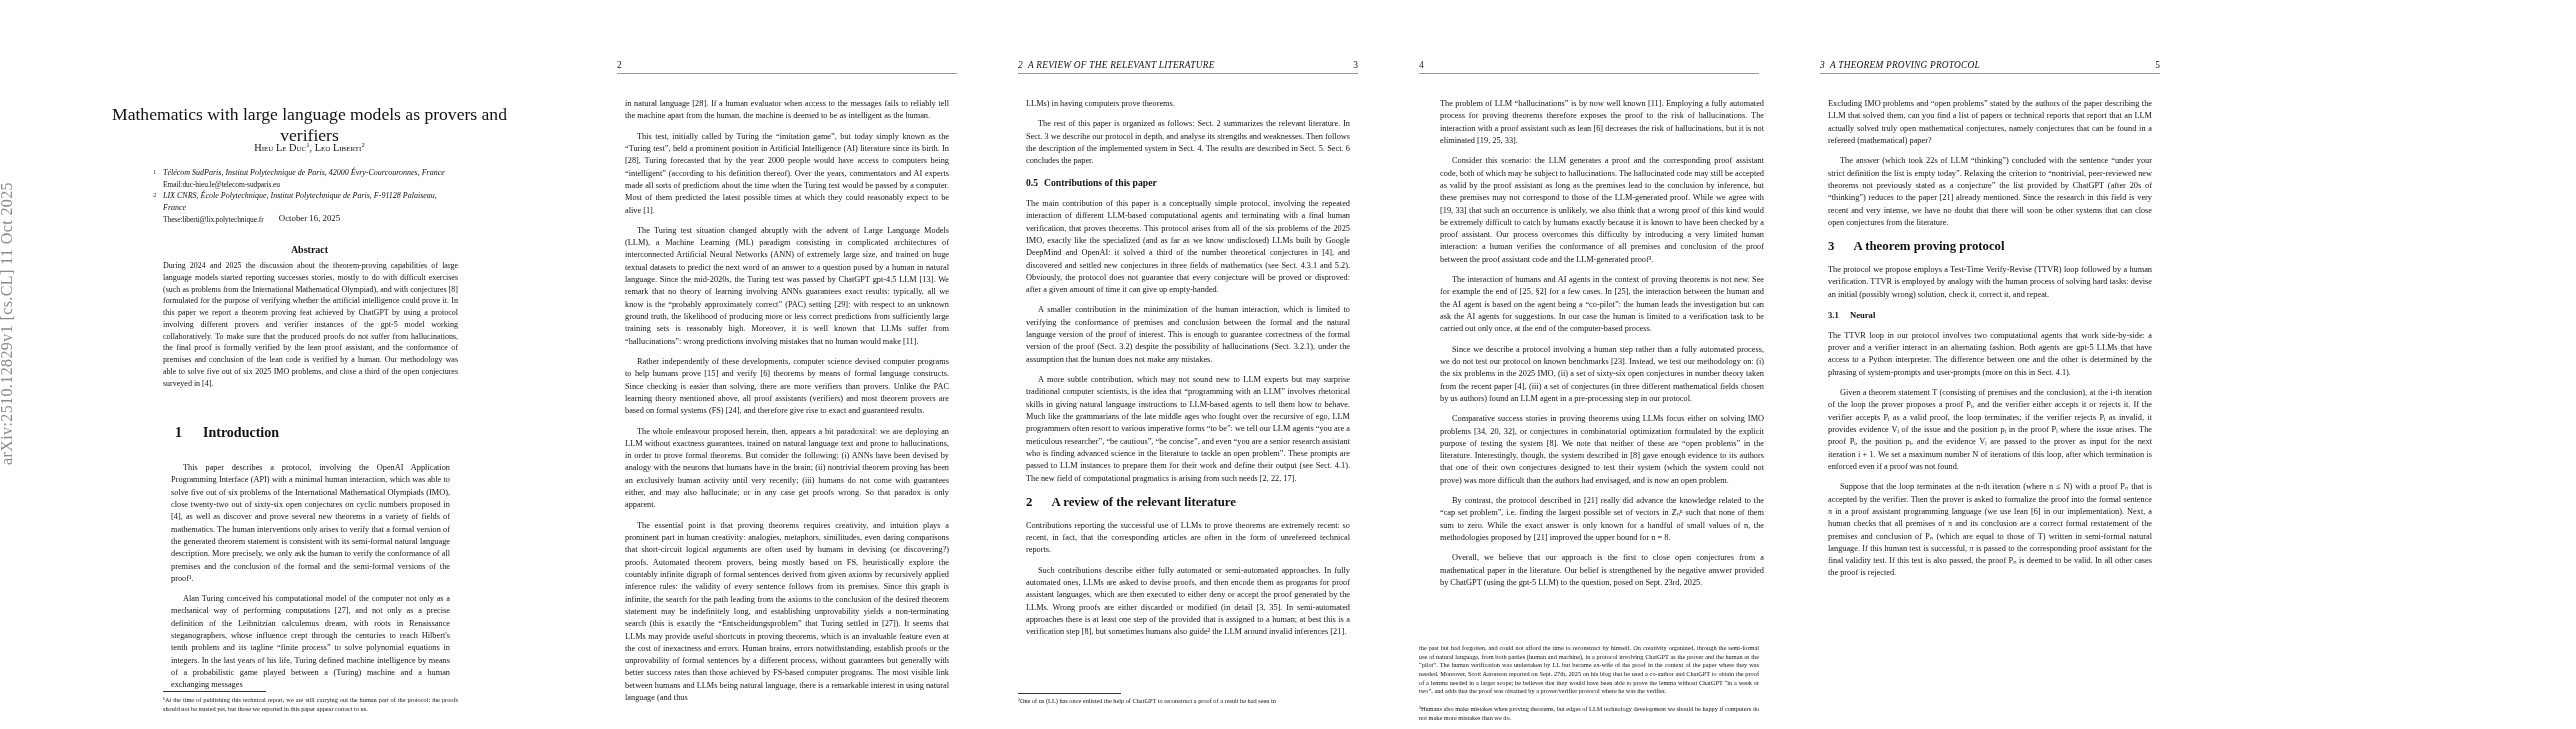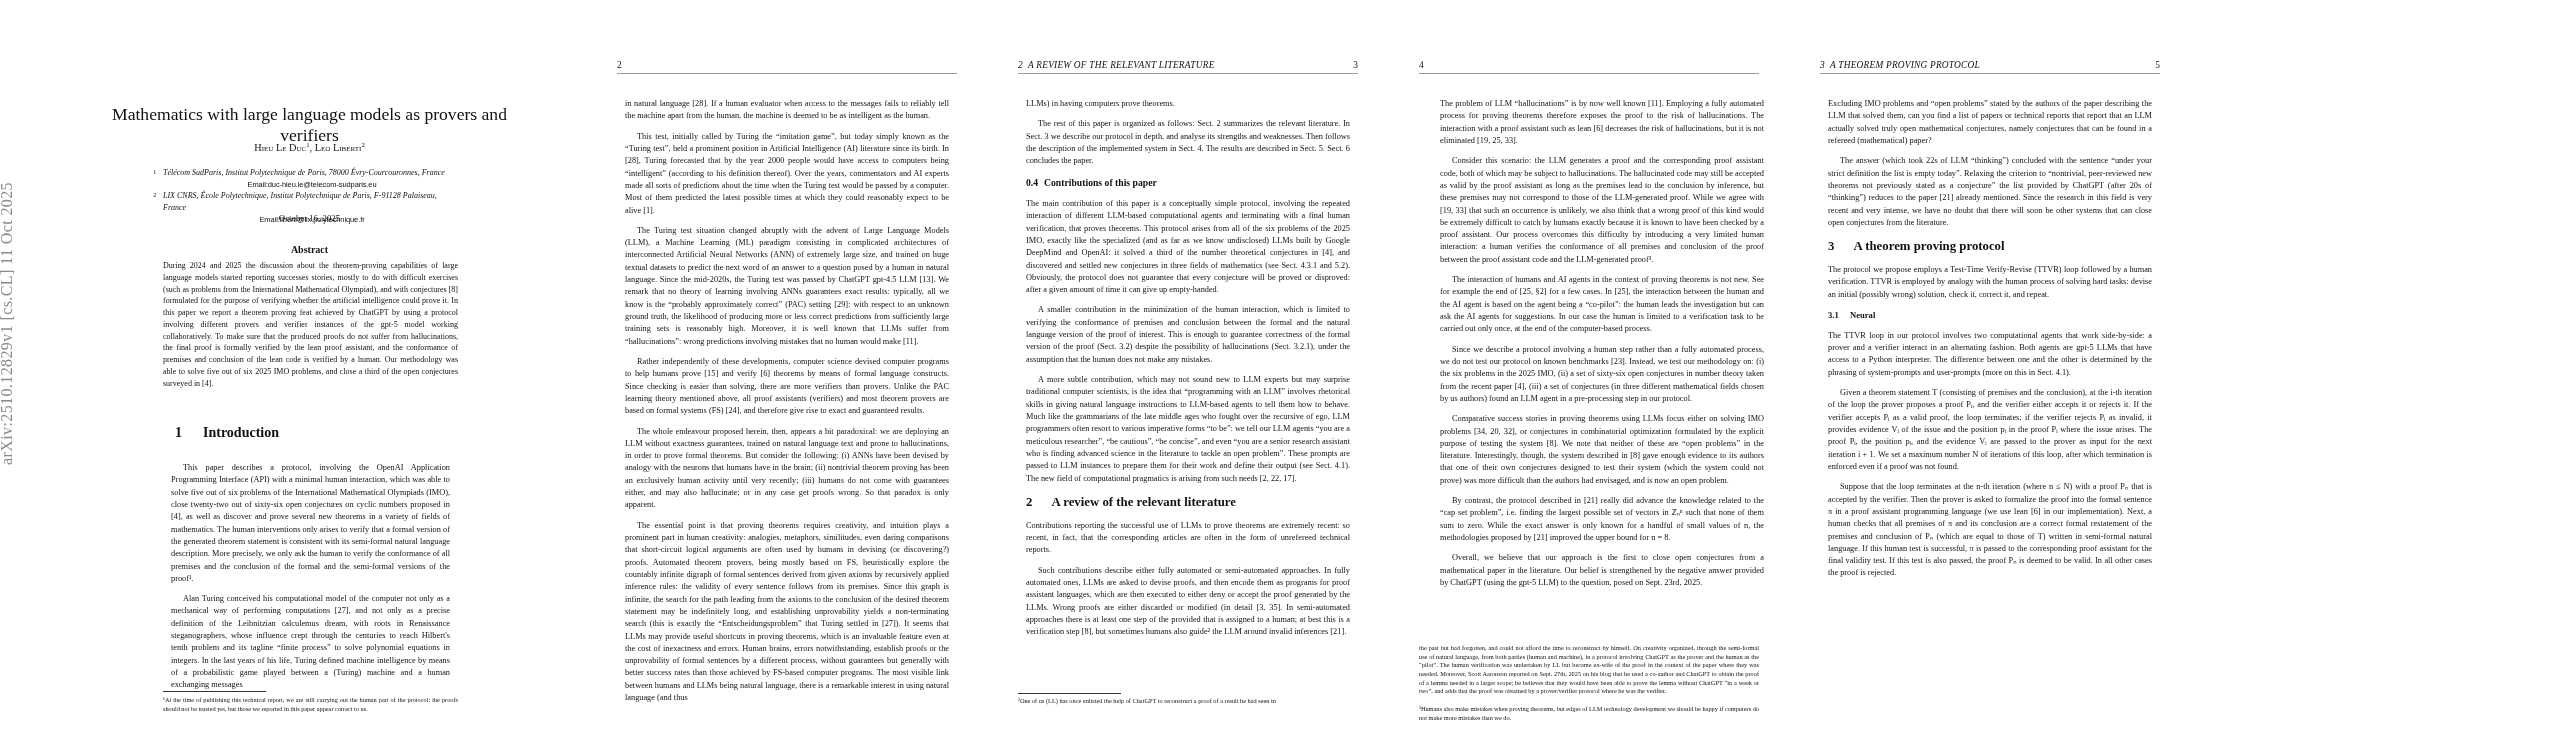--- a/index.html
+++ b/index.html
@@ -36,21 +36,21 @@
   
   .title1{position:absolute;top:104px;left:0;width:437px;text-align:center;
           font-size:17.6px;font-family:"Liberation Serif",serif;line-height:1.2;}
   .authors1{position:absolute;top:141px;left:0;width:437px;text-align:center;font-size:10.3px;}
   .sc{font-variant:small-caps;}
   .sup{font-size:6.7px;vertical-align:super;}
 
   .affil{position:absolute;left:72px;width:298px;font-size:8px;line-height:1.5;}
   .affil .num{position:absolute;left:-9.7px;font-size:6px;vertical-align:super;top:0.6px;}
   .aff-i{font-style:italic;}
-  .mono{font-family:Liberation Sans, sans-serif;font-size:7.5px;letter-spacing:-0.1px;text-align:center;}
+  .mono{font-family:Liberation Serif, serif;font-size:7.5px;letter-spacing:-0.1px;}
 
   .date1{position:absolute;top:213px;left:0;width:437px;text-align:center;font-size:8.8px;}
 
   .abshead{position:absolute;top:244px;left:0;width:437px;text-align:center;
            font-size:10px;font-weight:bold;}
   .absbody{position:absolute;top:260px;left:72px;width:295px;font-size:8px;
            line-height:1.47;text-align:justify;}
 
   .sec-h1{position:absolute;left:0;font-size:14px;font-weight:bold;font-family:"Liberation Serif",serif;}
   .sec-h1 .n{display:inline-block;width:28px;}
@@ -82,28 +82,28 @@
   <div class="page p1">
 
     <div class="title1">Mathematics with large language models as provers and verifiers</div>
 
     <div class="authors1">
       <span class="sc">Hieu Le Duc</span><span class="sup">1</span><span>, </span><span class="sc">Leo Liberti</span><span class="sup">2</span>
     </div>
 
     <div class="affil" style="top:167px;">
       <span class="num">1</span>
-      <div class="aff-i">Télécom SudParis, Institut Polytechnique de Paris, 78000 Évry-Courcouronnes, France</div>
+      <div class="aff-i">Télécom SudParis, Institut Polytechnique de Paris, 42000 Évry-Courcouronnes, France</div>
       <div class="mono">Email:duc-hieu.le@telecom-sudparis.eu</div>
     </div>
 
     <div class="affil" style="top:190px;">
       <span class="num">2</span>
       <div class="aff-i">LIX CNRS, École Polytechnique, Institut Polytechnique de Paris, F-91128 Palaiseau, France</div>
-      <div class="mono">Email:liberti@lix.polytechnique.fr</div>
+      <div class="mono">These:liberti@lix.polytechnique.fr</div>
     </div>
 
     <div class="date1">October 16, 2025</div>
 
     <div class="abshead">Abstract</div>
     <div class="absbody">During 2024 and 2025 the discussion about the theorem-proving capabilities of large language models started reporting successes stories, mostly to do with difficult exercises (such as problems from the International Mathematical Olympiad), and with conjectures [8] formulated for the purpose of verifying whether the artificial intelligence could prove it. In this paper we report a theorem proving feat achieved by ChatGPT by using a protocol involving different provers and verifier instances of the gpt-5 model working collaboratively. To make sure that the produced proofs do not suffer from hallucinations, the final proof is formally verified by the lean proof assistant, and the conformance of premises and conclusion of the lean code is verified by a human. Our methodology was able to solve five out of six 2025 IMO problems, and close a third of the open conjectures surveyed in [4].</div>
 
     <div class="sec-h1" style="top:425px;left:84px;">
       <span class="n">1</span><span>Introduction</span>
     </div>
@@ -141,21 +141,21 @@
       </span>
       <span class="rh-num rh-num-r">3</span>
       <div class="rh-line"></div>
     </div>
 
     <div class="body-col" style="top:90px;left:0;width:340px;">
       <p class="noind">LLMs) in having computers prove theorems.</p>
       <p>The rest of this paper is organized as follows: Sect. 2 summarizes the relevant literature. In Sect. 3 we describe our protocol in depth, and analyse its strengths and weaknesses. Then follows the description of the implemented system in Sect. 4. The results are described in Sect. 5. Sect. 6 concludes the paper.</p>
 
       <p class="sec-h2">
-        <span class="n">0.4</span><span>Contributions of this paper</span>
+        <span class="n">0.5</span><span>Contributions of this paper</span>
       </p>
 
       <p class="noind">The main contribution of this paper is a conceptually simple protocol, involving the repeated interaction of different LLM-based computational agents and terminating with a final human verification, that proves theorems. This protocol arises from all of the six problems of the 2025 IMO, exactly like the specialized (and as far as we know undisclosed) LLMs built by Google DeepMind and OpenAI: it solved a third of the number theoretical conjectures in [4], and discovered and settled new conjectures in three fields of mathematics (see Sect. 4.3.1 and 5.2). Obviously, the protocol does not guarantee that every conjecture will be proved or disproved: after a given amount of time it can give up empty-handed.</p>
       <p>A smaller contribution in the minimization of the human interaction, which is limited to verifying the conformance of premises and conclusion between the formal and the natural language version of the proof of interest. This is enough to guarantee correctness of the formal version of the proof (Sect. 3.2) despite the possibility of hallucinations (Sect. 3.2.1), under the assumption that the human does not make any mistakes.</p>
       <p>A more subtle contribution, which may not sound new to LLM experts but may surprise traditional computer scientists, is the idea that “programming with an LLM” involves rhetorical skills in giving natural language instructions to LLM-based agents to tell them how to behave. Much like the grammarians of the late middle ages who fought over the recursive of ego, LLM programmers often resort to various imperative forms “to be”: we tell our LLM agents “you are a meticulous researcher”, “be cautious”, “be concise”, and even “you are a senior research assistant who is finding advanced science in the literature to tackle an open problem”. These prompts are passed to LLM instances to prepare them for their work and define their output (see Sect. 4.1). The new field of computational pragmatics is arising from such needs [2, 22, 17].</p>
 
       <p class="sec-h1b">
         <span class="n">2</span><span>A review of the relevant literature</span>
       </p>
 

